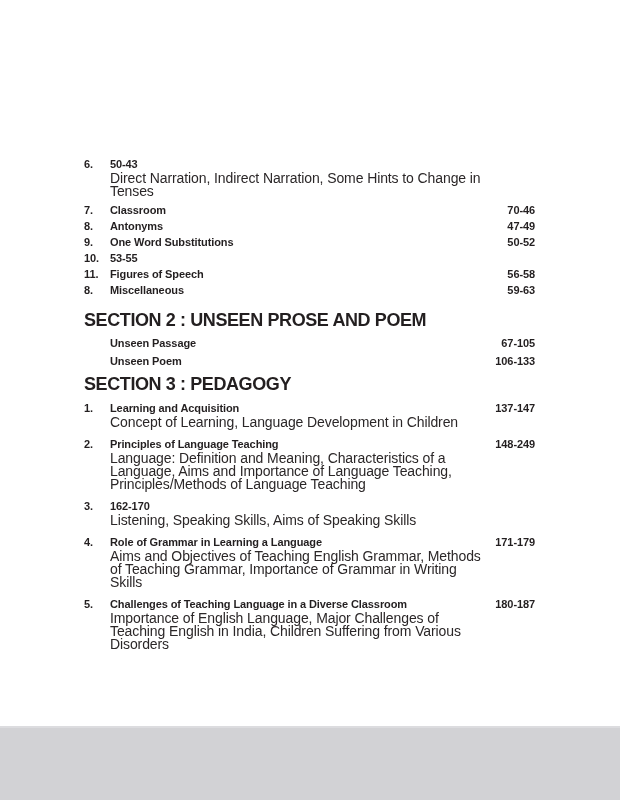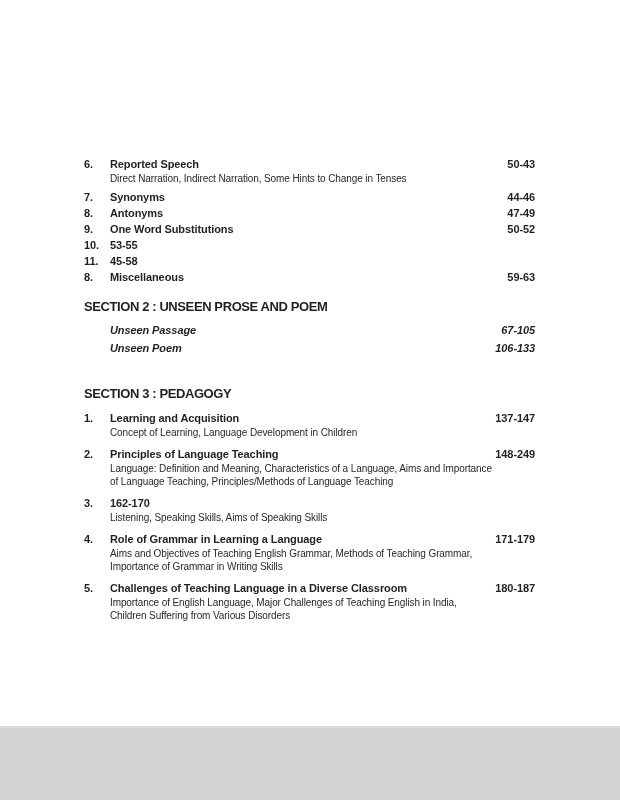--- a/index.html
+++ b/index.html
@@ -28,82 +28,82 @@
     line-height: 16px;
     letter-spacing: -0.1px;
   }
   .num  { width: 26px; flex: 0 0 26px; }
   .title { flex: 1 1 auto; padding-right: 8px; }
   .pages { flex: 0 0 auto; white-space: nowrap; }
   .subtitle {
     display: block;
     margin: 0 0 4px 26px;
     max-width: 382px;
-    font-size: 10px;
+    font-size: 14px;
     font-weight: normal;
     line-height: 13px;
     letter-spacing: -0.1px;
     color: #2b2728;
   }
   .pedagogy-item .subtitle { margin-bottom: 0; }
   .pedagogy-item { margin-bottom: 7px; }
   .section-heading {
     margin: 12px 0 4px 0;
-    font-size: 13px;
+    font-size: 18px;
     font-weight: bold;
     line-height: 20px;
     letter-spacing: -0.4px;
   }
-  .section-heading.s3 { margin: 27px 0 6px 0; }
-  .sub-row { line-height: 18px; font-style: italic; }
+  .section-heading.s3 { margin: 4px 0 6px 0; }
+  .sub-row { line-height: 18px; }
   .sub-row .num { flex: 0 0 26px; }
   .bottom-band {
     position: absolute;
     left: 0; bottom: 0;
     width: 620px; height: 72px;
     background: #d2d2d5;
     border-top: 2px solid #dcdcdf;
   }
 </style>
 </head>
 <body>
 
 <div class="page">
   <div class="content">
 
     <div>
       <div class="row">
         <span class="num">6.</span>
-        <span class="title">Reported Speech</span>
         <span class="pages">50-43</span>
       </div>
       <span class="subtitle">Direct Narration, Indirect Narration, Some Hints to Change in Tenses</span>
 
       <div class="row">
         <span class="num">7.</span>
-        <span class="title">Synonyms</span>
-        <span class="pages">44-46</span>
+        <span class="title">Classroom</span>
+        <span class="pages">70-46</span>
       </div>
       <div class="row">
         <span class="num">8.</span>
         <span class="title">Antonyms</span>
         <span class="pages">47-49</span>
       </div>
       <div class="row">
         <span class="num">9.</span>
         <span class="title">One Word Substitutions</span>
         <span class="pages">50-52</span>
       </div>
       <div class="row">
         <span class="num">10.</span>
         <span class="pages">53-55</span>
       </div>
       <div class="row">
         <span class="num">11.</span>
-        <span class="pages">45-58</span>
+        <span class="title">Figures of Speech</span>
+        <span class="pages">56-58</span>
       </div>
       <div class="row">
         <span class="num">8.</span>
         <span class="title">Miscellaneous</span>
         <span class="pages">59-63</span>
       </div>
     </div>
 
     <div class="section-heading">SECTION 2 : UNSEEN PROSE AND POEM</div>
     <div>

